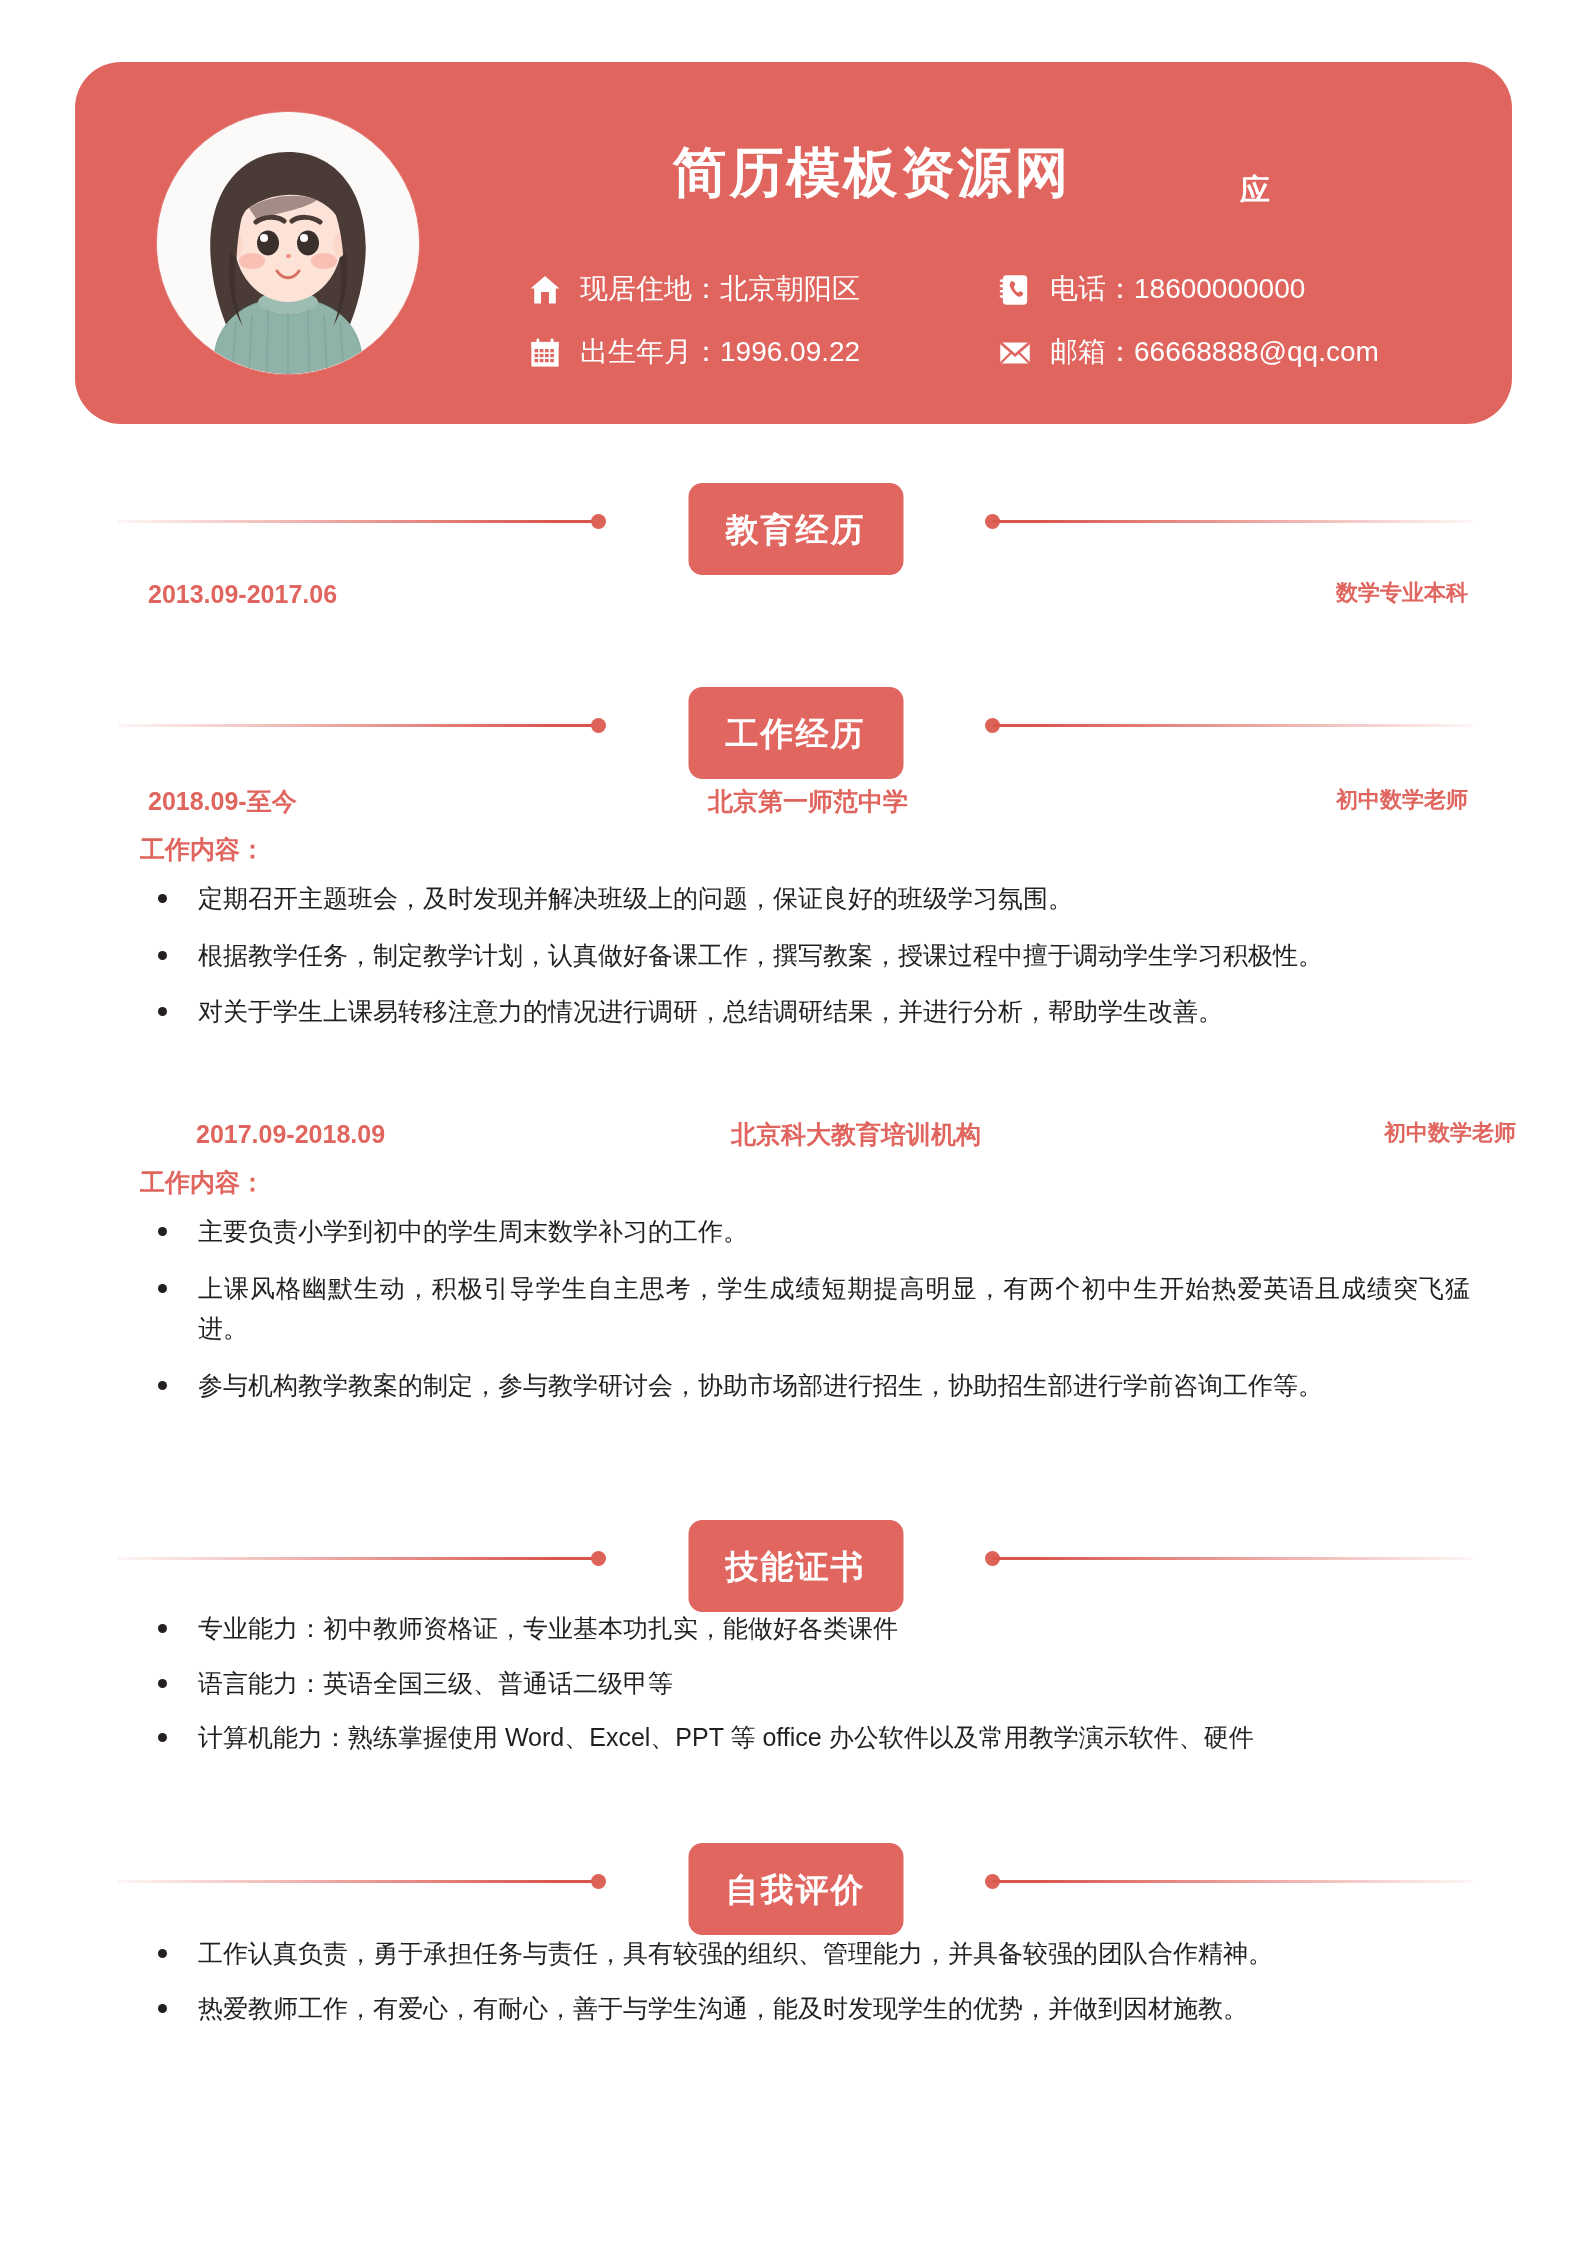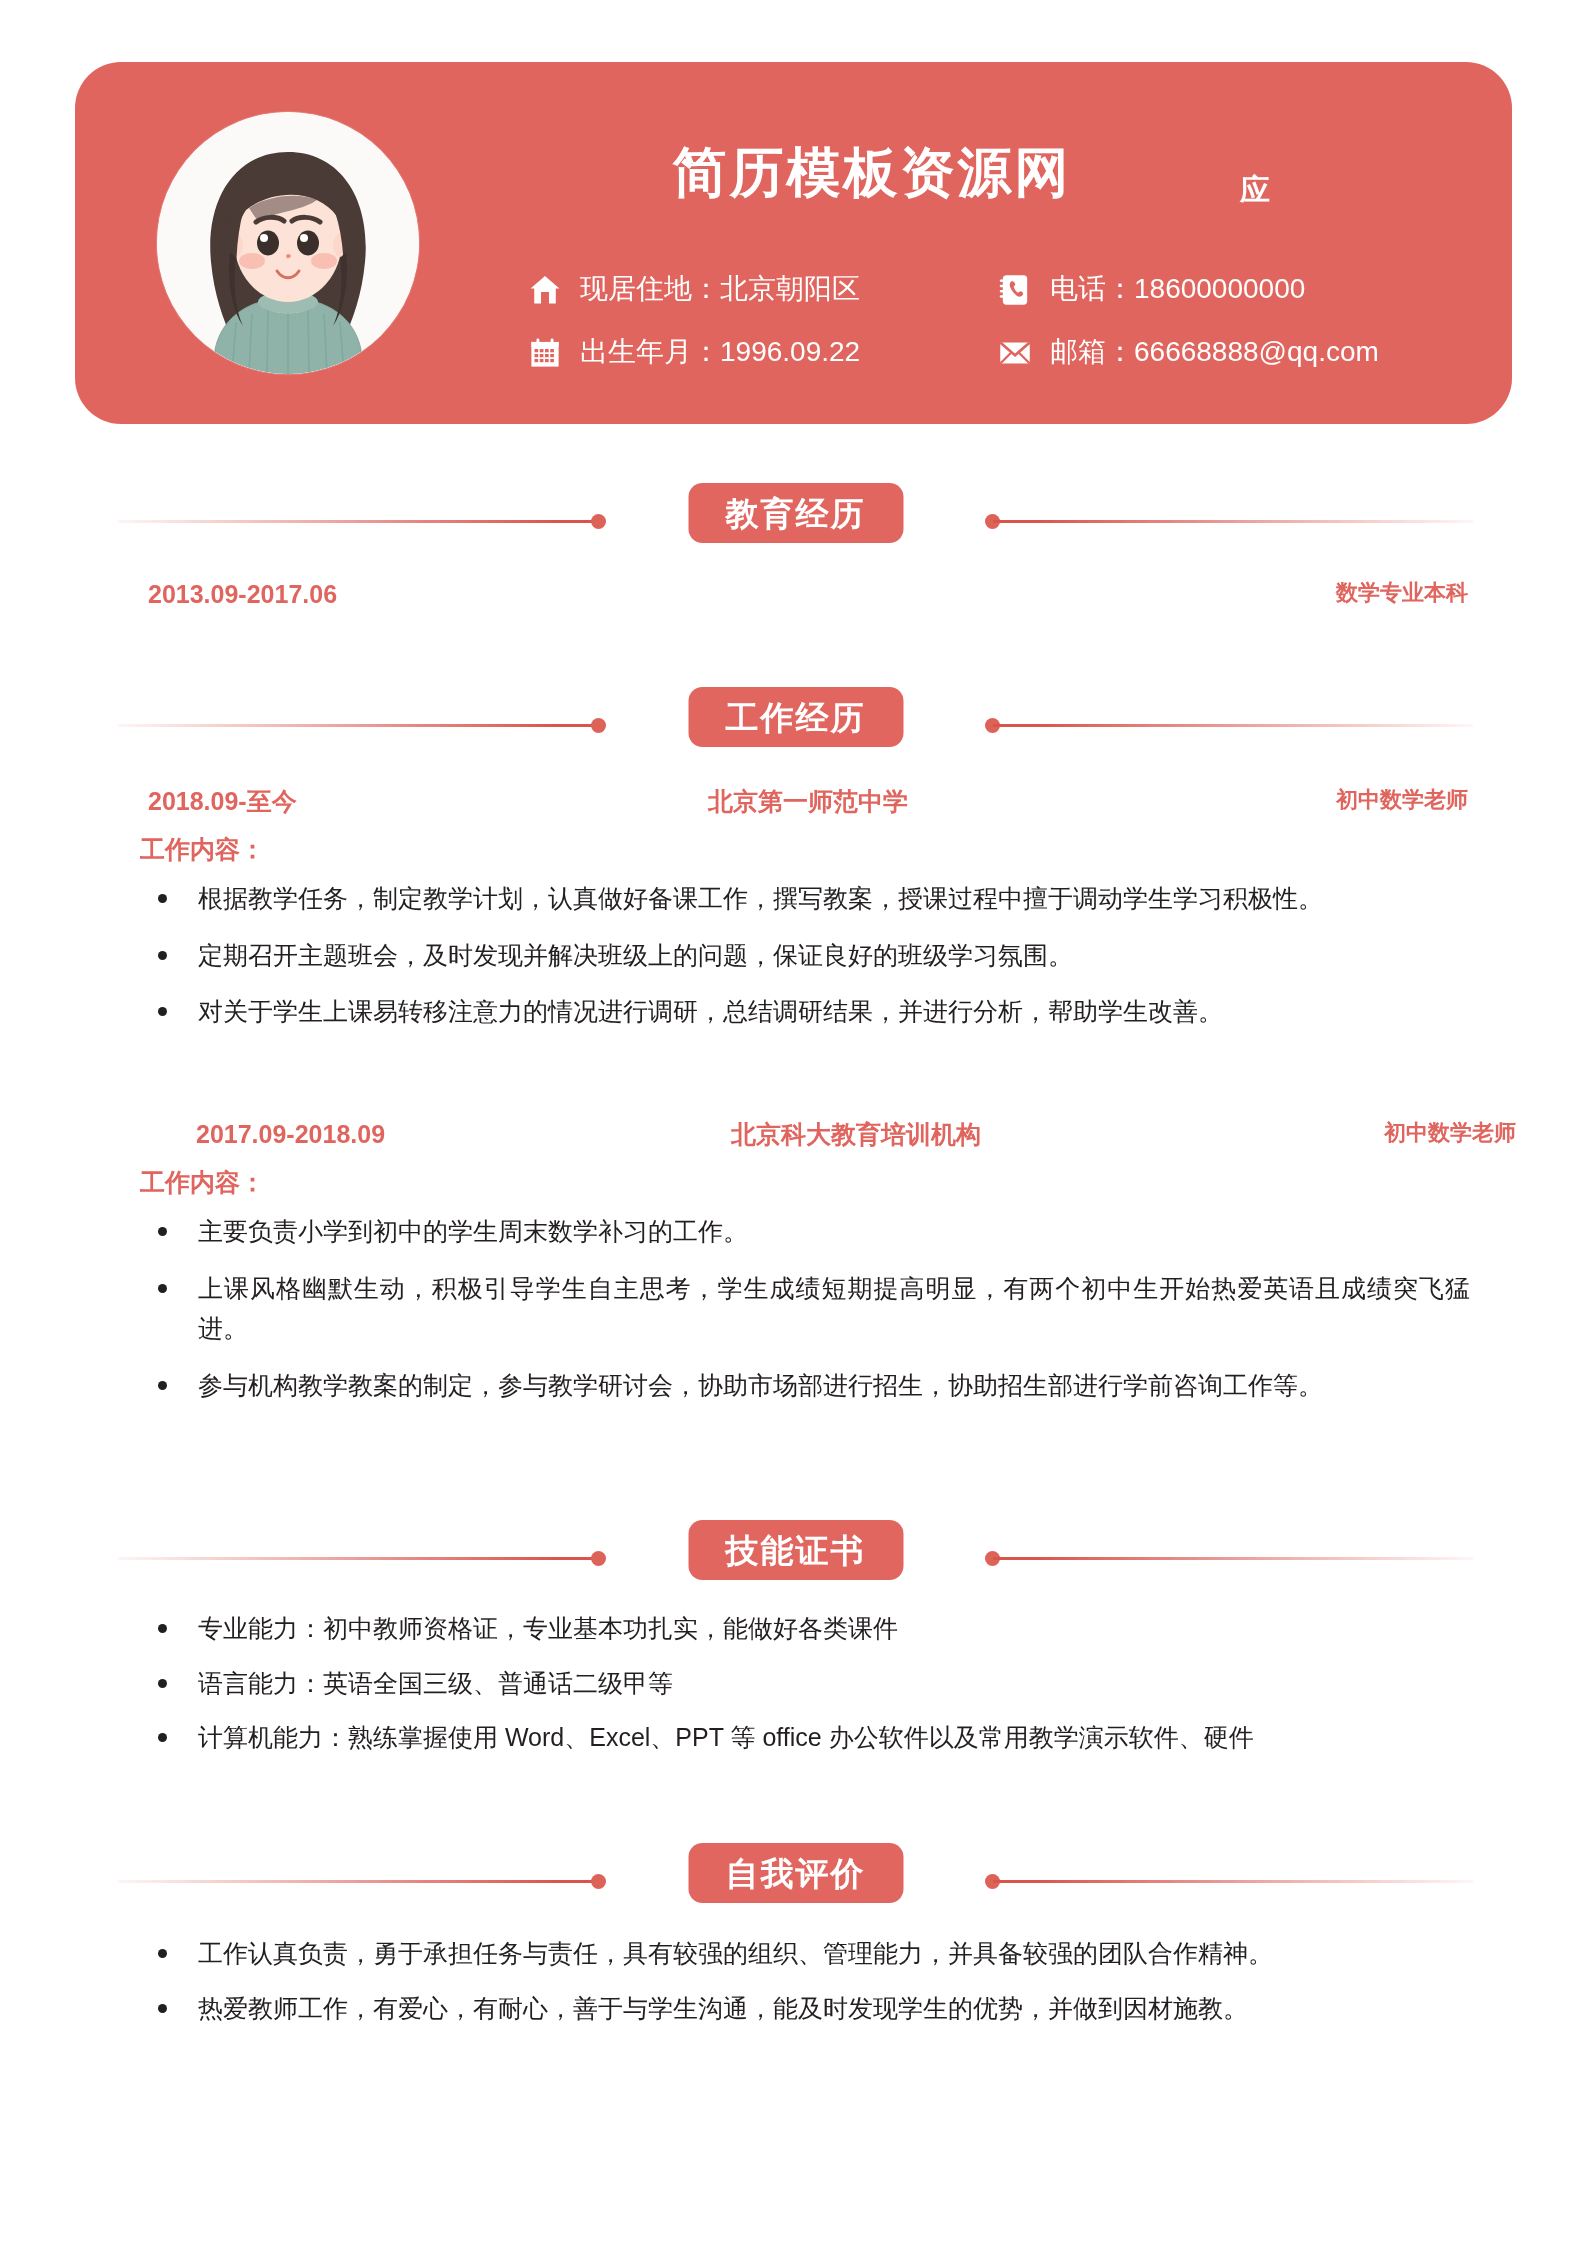--- a/index.html
+++ b/index.html
@@ -120,21 +120,21 @@
     background: #dd6258;
   }
   .sh-dot.l { left: 473px; }
   .sh-dot.r { right: 473px; }
   .sh-pill {
     position: absolute;
     left: 50%;
     top: 0;
     transform: translateX(-50%);
     width: 215px;
-    height: 60px;
+    height: 92px;
     background: #e0665f;
     border-radius: 14px;
     display: flex;
     align-items: center;
     justify-content: center;
   }
   .sh-pill span {
     color: #ffffff;
     font-size: 33px;
     font-weight: bold;
@@ -369,22 +369,22 @@
 </div>
 
 <div class="entry-row" style="top:789px;">
   <div class="e-date">2018.09-至今</div>
   <div class="e-org">北京第一师范中学</div>
   <div class="e-role">初中数学老师</div>
 </div>
 <div class="sub-label" style="top:837px;">工作内容：</div>
 
 <div class="bullets" style="top:878px;">
+  <div class="bullet">定期召开主题班会，及时发现并解决班级上的问题，保证良好的班级学习氛围。</div>
   <div class="bullet">根据教学任务，制定教学计划，认真做好备课工作，撰写教案，授课过程中擅于调动学生学习积极性。</div>
-  <div class="bullet">定期召开主题班会，及时发现并解决班级上的问题，保证良好的班级学习氛围。</div>
   <div class="bullet">对关于学生上课易转移注意力的情况进行调研，总结调研结果，并进行分析，帮助学生改善。</div>
 </div>
 
 <div class="entry-row" style="top:1122px;margin-left:48px;">
   <div class="e-date">2017.09-2018.09</div>
   <div class="e-org">北京科大教育培训机构</div>
   <div class="e-role">初中数学老师</div>
 </div>
 <div class="sub-label" style="top:1170px;">工作内容：</div>
 

